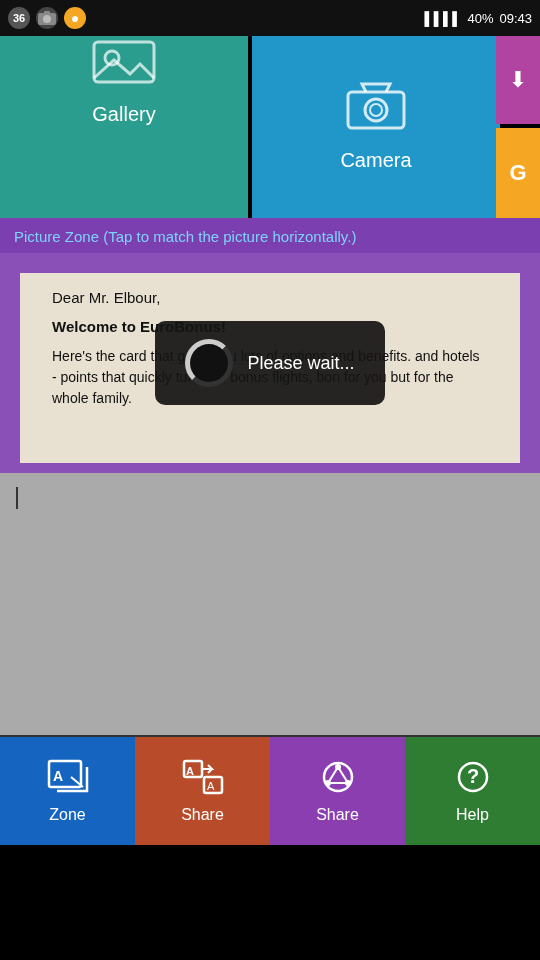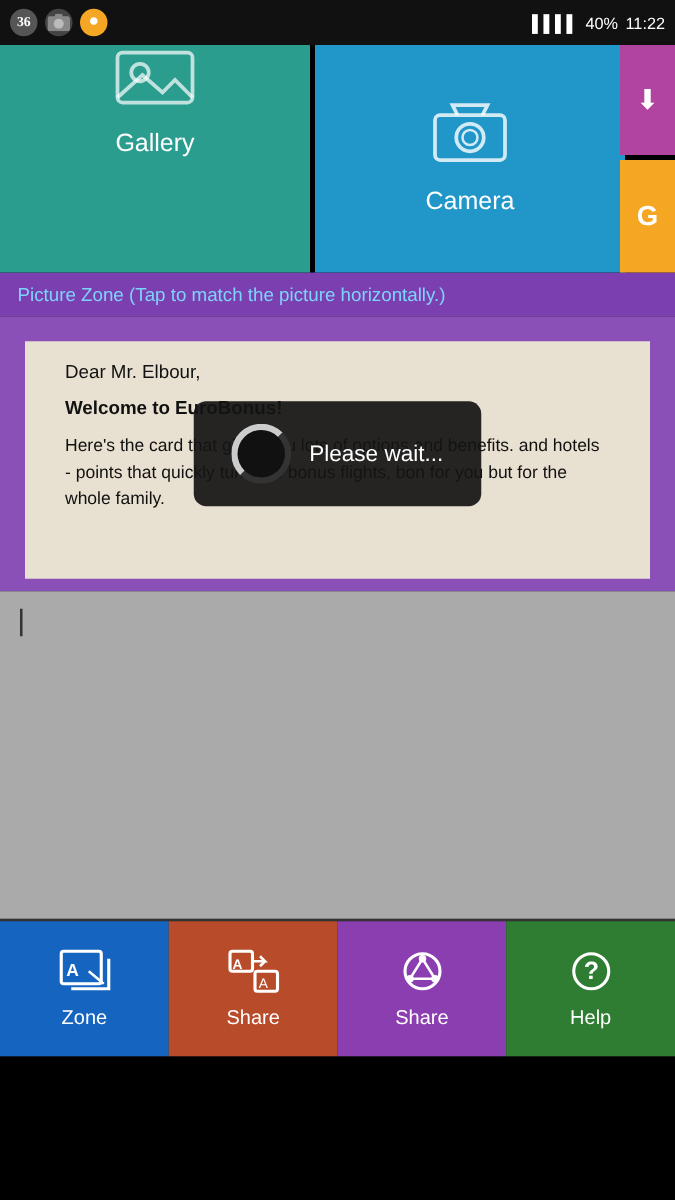--- a/index.html
+++ b/index.html
@@ -21,21 +21,20 @@
       align-items: center;
       justify-content: space-between;
       padding: 0 8px;
       color: #fff;
       font-size: 13px;
     }
     .status-left {
       display: flex;
       align-items: center;
       gap: 6px;
-      font-family: Liberation Serif, serif;
     }
     .status-right {
       display: flex;
       align-items: center;
       gap: 6px;
       font-size: 13px;
     }
     .status-icon {
       width: 22px;
       height: 22px;
@@ -263,21 +262,21 @@
         <rect x="6" y="0" width="6" height="3" rx="1" fill="#888"></rect>
       </svg>
     </div>
     <div class="status-icon icon-circle">
       <span>●</span>
     </div>
   </div>
   <div class="status-right">
     <span>▌▌▌▌</span>
     <span>40%</span>
-    <span>11:22</span>
+    <span>09:43</span>
   </div>
 </div>
 
 <div id="tile-row">
   <div class="tile-gallery">
     <div class="gallery-icon">
       <svg viewBox="0 0 64 52" fill="none" xmlns="http://www.w3.org/2000/svg">
         <rect x="2" y="6" width="60" height="40" rx="4" stroke="rgba(255,255,255,0.7)" stroke-width="3" fill="none"></rect>
         <circle cx="20" cy="22" r="7" stroke="rgba(255,255,255,0.7)" stroke-width="3" fill="none"></circle>
         <polyline points="2,42 22,24 38,38 48,28 62,42" stroke="rgba(255,255,255,0.7)" stroke-width="3" fill="none"></polyline>

